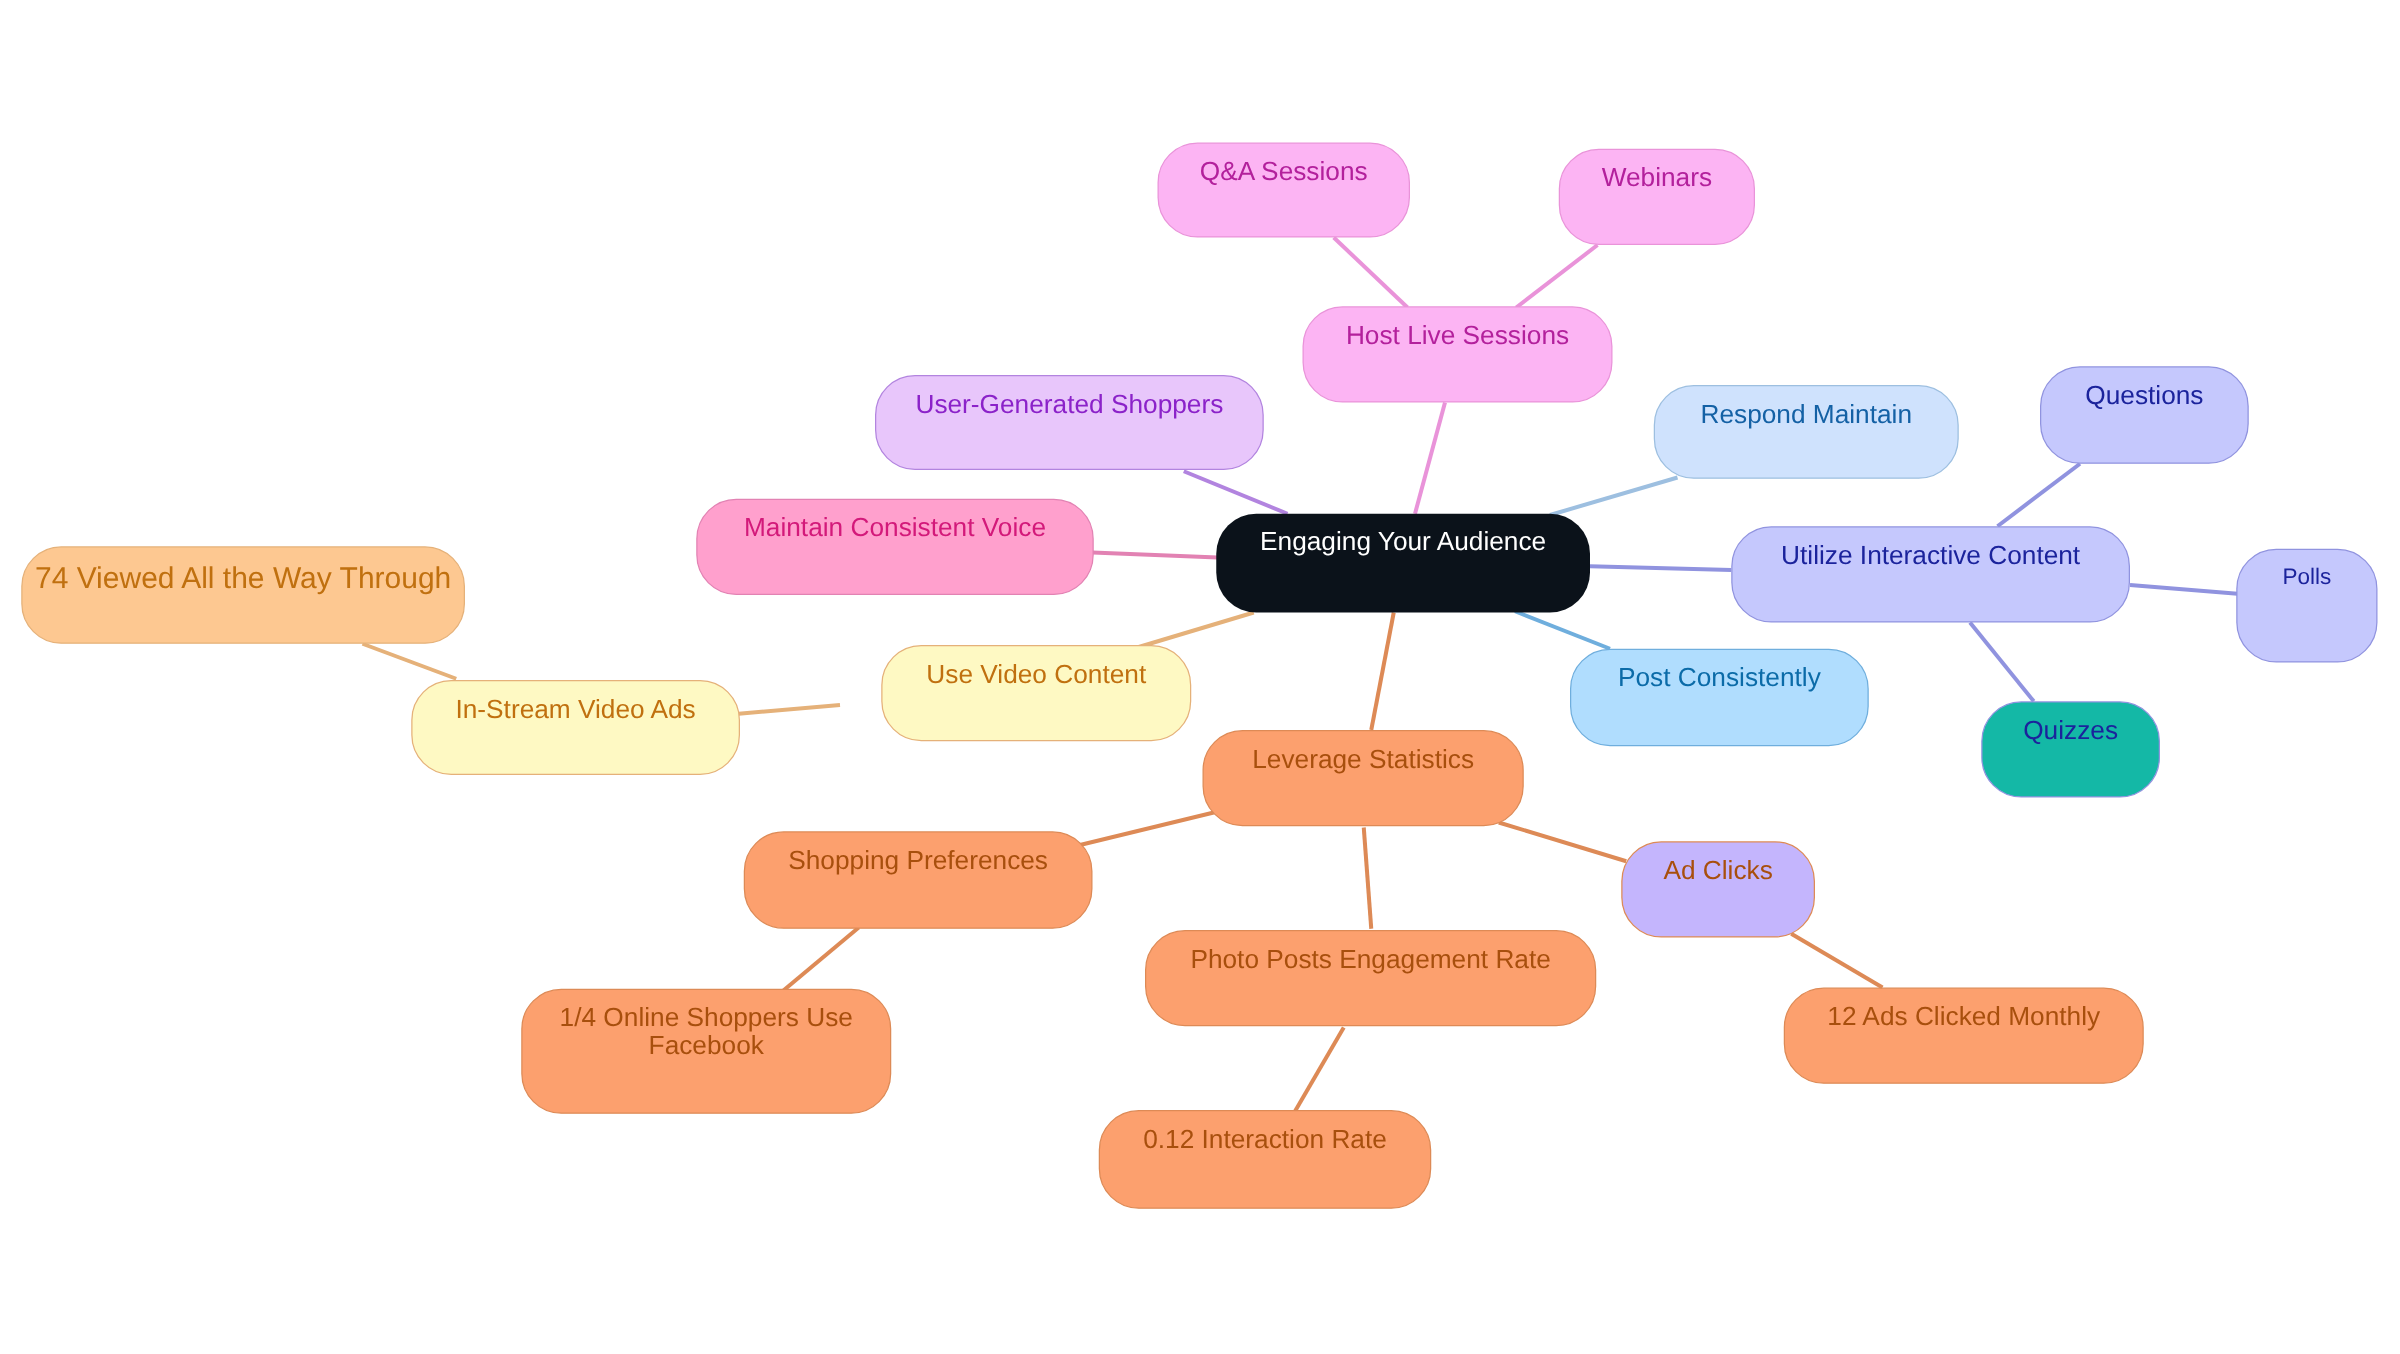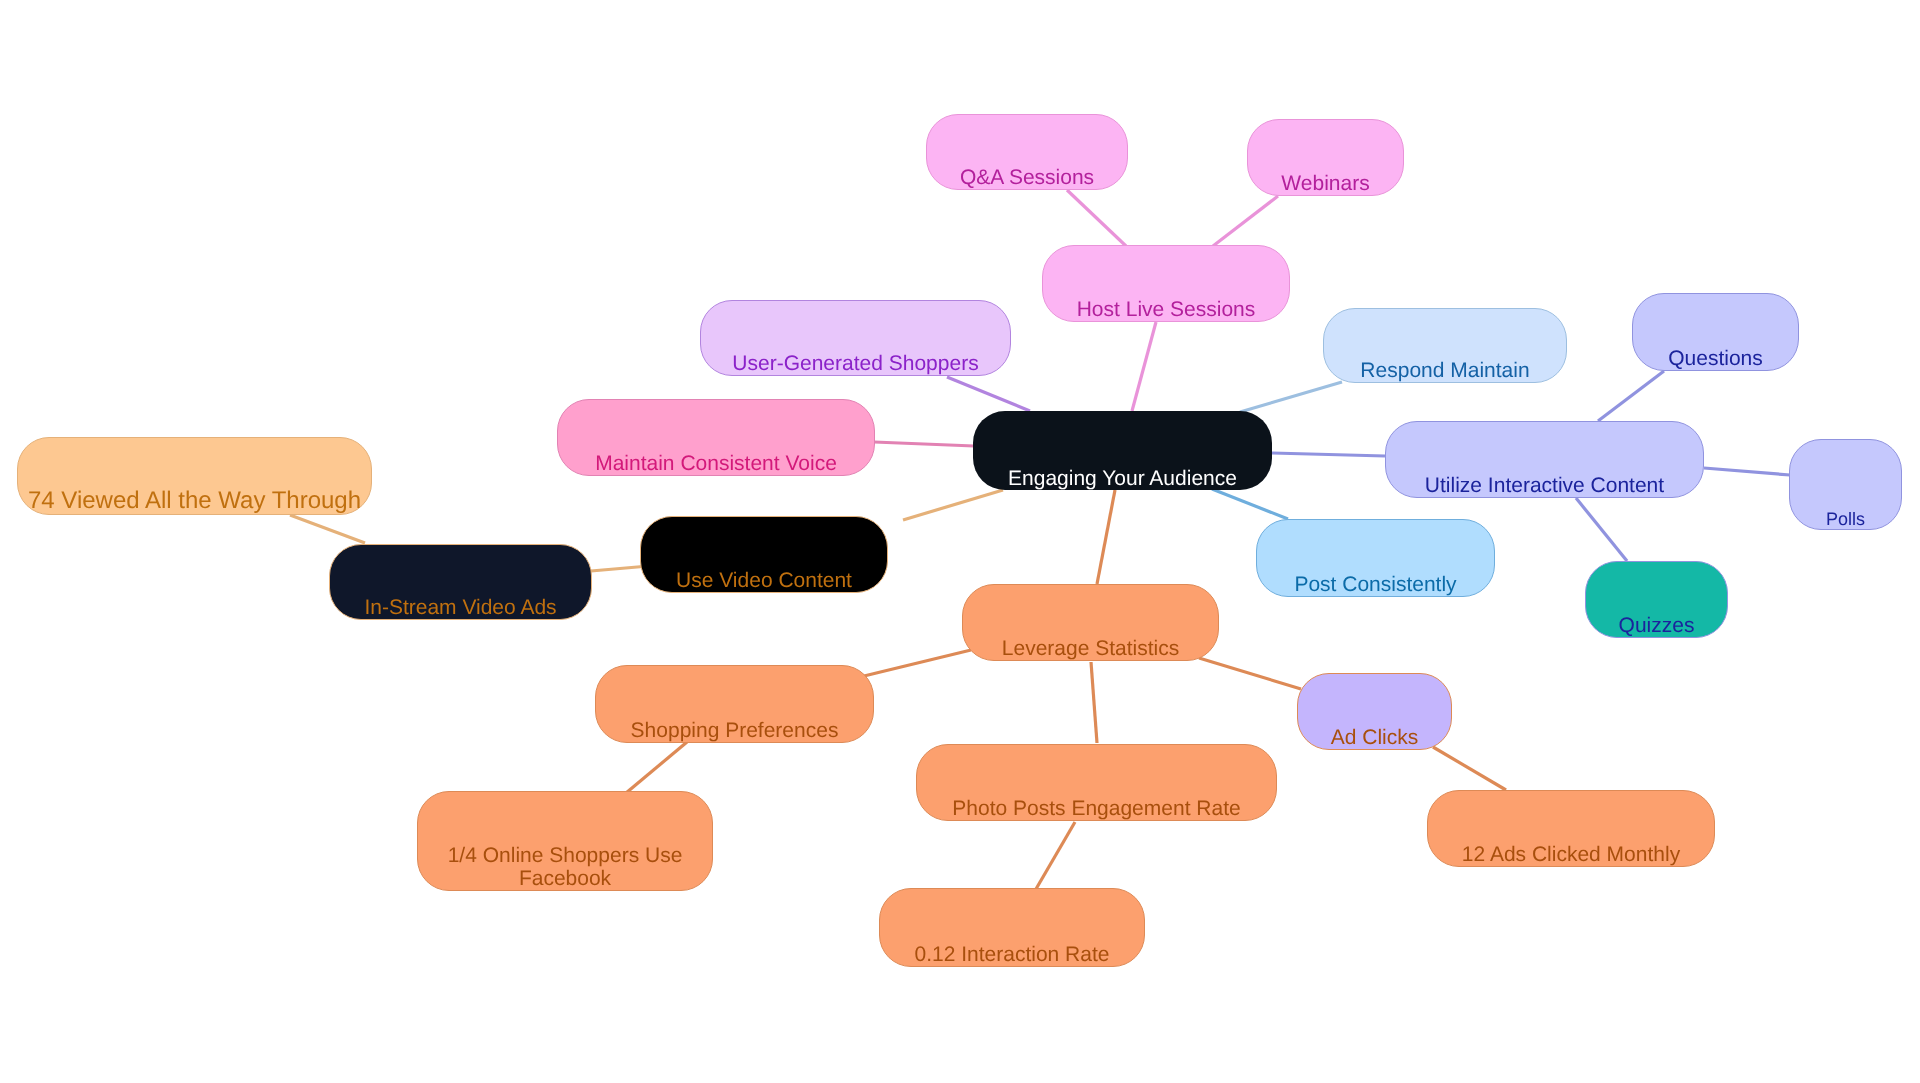--- a/index.html
+++ b/index.html
@@ -4,23 +4,23 @@
 <title>Engaging Your Audience</title>
 <style>
   html,body{margin:0;padding:0;background:#ffffff;}
   body{width:1920px;height:1083px;overflow:hidden;
        font-family:"Liberation Sans",sans-serif;
        -webkit-font-smoothing:antialiased;text-rendering:geometricPrecision;}
   #canvas{position:relative;width:1920px;height:1083px;background:#ffffff;overflow:hidden;}
   #edges{position:absolute;left:0;top:0;width:1920px;height:1083px;overflow:visible;}
   .edge{fill:none;stroke-linecap:butt;}
   .node{position:absolute;box-sizing:border-box;
-        display:flex;align-items:flex-end;justify-content:center;text-align:center;
+        display:flex;align-items:flex-start;justify-content:center;text-align:center;
         border-radius:32px;border-style:solid;border-width:1px;
-        font-weight:400;white-space:pre-line;line-height:1.07;padding-top:2px;}
+        font-weight:400;white-space:pre-line;line-height:1.07;padding-top:12px;}
   .node.root{border-width:0;}
   .label{display:block;}
 </style>
 </head>
 <body>
 
 <div id="canvas">
 
   <svg id="edges" viewBox="0 0 1920 1083" width="1920" height="1083">
     <line class="edge" x1="1067" y1="190" x2="1126" y2="246" stroke="#e993d9" stroke-width="3.2"></line>
@@ -50,23 +50,23 @@
   <div class="node" style="left: 926px; top: 114px; width: 202px; height: 76px; font-size: 21px; background: rgb(252, 180, 243); border-color: rgb(233, 147, 217); color: rgb(179, 32, 156);"><span class="label">Q&amp;A Sessions</span></div>
   <div class="node" style="left: 1247px; top: 119px; width: 157px; height: 77px; font-size: 21px; background: rgb(252, 180, 243); border-color: rgb(233, 147, 217); color: rgb(179, 32, 156);"><span class="label">Webinars</span></div>
   <div class="node" style="left: 1042px; top: 245px; width: 248px; height: 77px; font-size: 21px; background: rgb(252, 180, 243); border-color: rgb(233, 147, 217); color: rgb(179, 32, 156);"><span class="label">Host Live Sessions</span></div>
   <div class="node" style="left: 700px; top: 300px; width: 311px; height: 76px; font-size: 21px; background: rgb(232, 198, 251); border-color: rgb(178, 132, 223); color: rgb(139, 34, 201);"><span class="label">User-Generated Shoppers</span></div>
   <div class="node" style="left: 1323px; top: 308px; width: 244px; height: 75px; font-size: 21px; background: rgb(207, 226, 253); border-color: rgb(157, 191, 224); color: rgb(20, 97, 165);"><span class="label">Respond Maintain</span></div>
   <div class="node" style="left: 1632px; top: 293px; width: 167px; height: 78px; font-size: 21px; background: rgb(197, 200, 253); border-color: rgb(144, 147, 223); color: rgb(27, 35, 156);"><span class="label">Questions</span></div>
   <div class="node" style="left: 557px; top: 399px; width: 318px; height: 77px; font-size: 21px; background: rgb(255, 160, 205); border-color: rgb(226, 130, 179); color: rgb(211, 25, 122);"><span class="label">Maintain Consistent Voice</span></div>
   <div class="node" style="left: 1385px; top: 421px; width: 319px; height: 77px; font-size: 21px; background: rgb(197, 200, 253); border-color: rgb(144, 147, 223); color: rgb(27, 35, 156);"><span class="label">Utilize Interactive Content</span></div>
   <div class="node" style="left: 1789px; top: 439px; width: 113px; height: 91px; font-size: 18px; background: rgb(197, 200, 253); border-color: rgb(144, 147, 223); color: rgb(27, 35, 156);"><span class="label">Polls</span></div>
   <div class="node" style="left: 17px; top: 437px; width: 355px; height: 78px; font-size: 24px; background: rgb(253, 200, 145); border-color: rgb(229, 177, 121); color: rgb(192, 112, 15);"><span class="label">74 Viewed All the Way Through</span></div>
-  <div class="node" style="left: 640px; top: 516px; width: 248px; height: 77px; font-size: 21px; background: #000000; border-color: rgb(229, 177, 121); color: rgb(192, 112, 15);"><span class="label">Use Video Content</span></div>
+  <div class="node" style="left: 705px; top: 516px; width: 248px; height: 77px; font-size: 21px; background: #fef9c3; border-color: rgb(229, 177, 121); color: rgb(192, 112, 15);"><span class="label">Use Video Content</span></div>
   <div class="node" style="left: 1256px; top: 519px; width: 239px; height: 78px; font-size: 21px; background: rgb(176, 221, 254); border-color: rgb(111, 174, 221); color: rgb(11, 107, 168);"><span class="label">Post Consistently</span></div>
-  <div class="node" style="left: 329px; top: 544px; width: 263px; height: 76px; font-size: 21px; background: #0f172a; border-color: rgb(229, 177, 121); color: rgb(192, 112, 15);"><span class="label">In-Stream Video Ads</span></div>
+  <div class="node" style="left: 329px; top: 544px; width: 263px; height: 76px; font-size: 21px; background: #fef9c3; border-color: rgb(229, 177, 121); color: rgb(192, 112, 15);"><span class="label">In-Stream Video Ads</span></div>
   <div class="node" style="left: 1585px; top: 561px; width: 143px; height: 77px; font-size: 21px; background: #14b8a6; border-color: rgb(144, 147, 223); color: rgb(27, 35, 156);"><span class="label">Quizzes</span></div>
   <div class="node" style="left: 962px; top: 584px; width: 257px; height: 77px; font-size: 21px; background: rgb(252, 160, 110); border-color: rgb(221, 138, 86); color: rgb(168, 79, 13);"><span class="label">Leverage Statistics</span></div>
   <div class="node" style="left: 595px; top: 665px; width: 279px; height: 78px; font-size: 21px; background: rgb(252, 160, 110); border-color: rgb(221, 138, 86); color: rgb(168, 79, 13);"><span class="label">Shopping Preferences</span></div>
   <div class="node" style="left: 1297px; top: 673px; width: 155px; height: 77px; font-size: 21px; background: #c4b5fd; border-color: rgb(221, 138, 86); color: rgb(168, 79, 13);"><span class="label">Ad Clicks</span></div>
   <div class="node" style="left: 916px; top: 744px; width: 361px; height: 77px; font-size: 21px; background: rgb(252, 160, 110); border-color: rgb(221, 138, 86); color: rgb(168, 79, 13);"><span class="label">Photo Posts Engagement Rate</span></div>
   <div class="node" style="left: 1427px; top: 790px; width: 288px; height: 77px; font-size: 21px; background: rgb(252, 160, 110); border-color: rgb(221, 138, 86); color: rgb(168, 79, 13);"><span class="label">12 Ads Clicked Monthly</span></div>
   <div class="node" style="left: 417px; top: 791px; width: 296px; height: 100px; font-size: 21px; background: rgb(252, 160, 110); border-color: rgb(221, 138, 86); color: rgb(168, 79, 13);"><span class="label">1/4 Online Shoppers Use
 Facebook</span></div>
   <div class="node" style="left: 879px; top: 888px; width: 266px; height: 79px; font-size: 21px; background: rgb(252, 160, 110); border-color: rgb(221, 138, 86); color: rgb(168, 79, 13);"><span class="label">0.12 Interaction Rate</span></div>
 </div>

